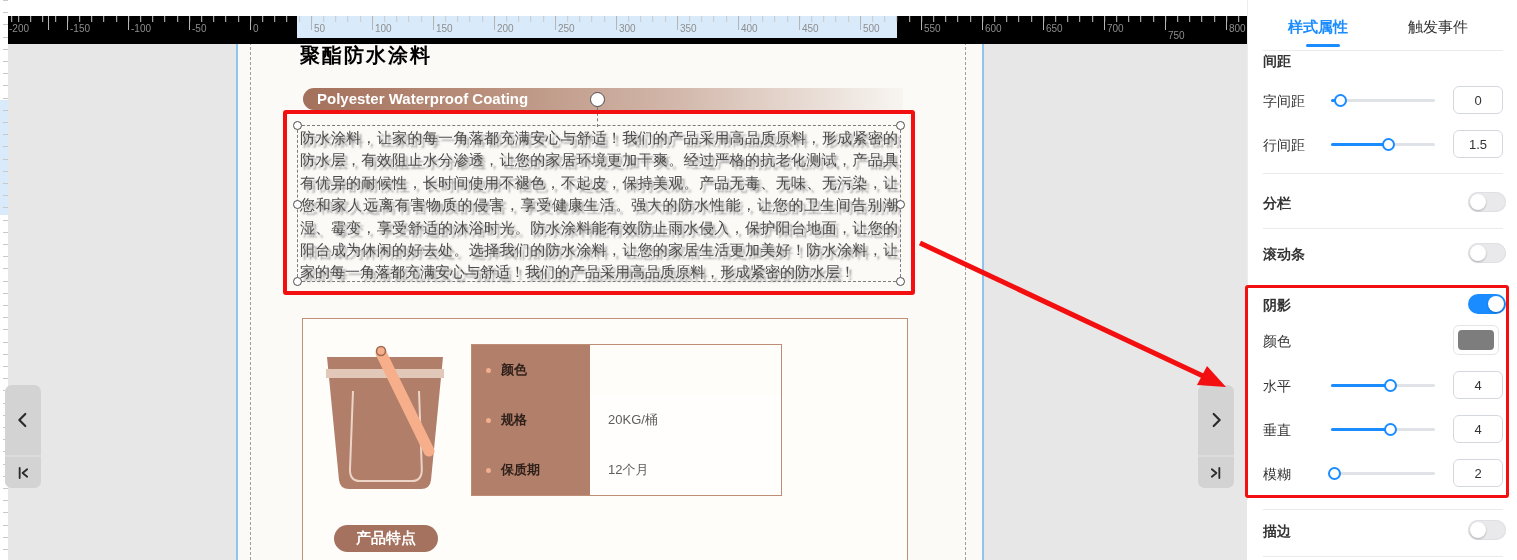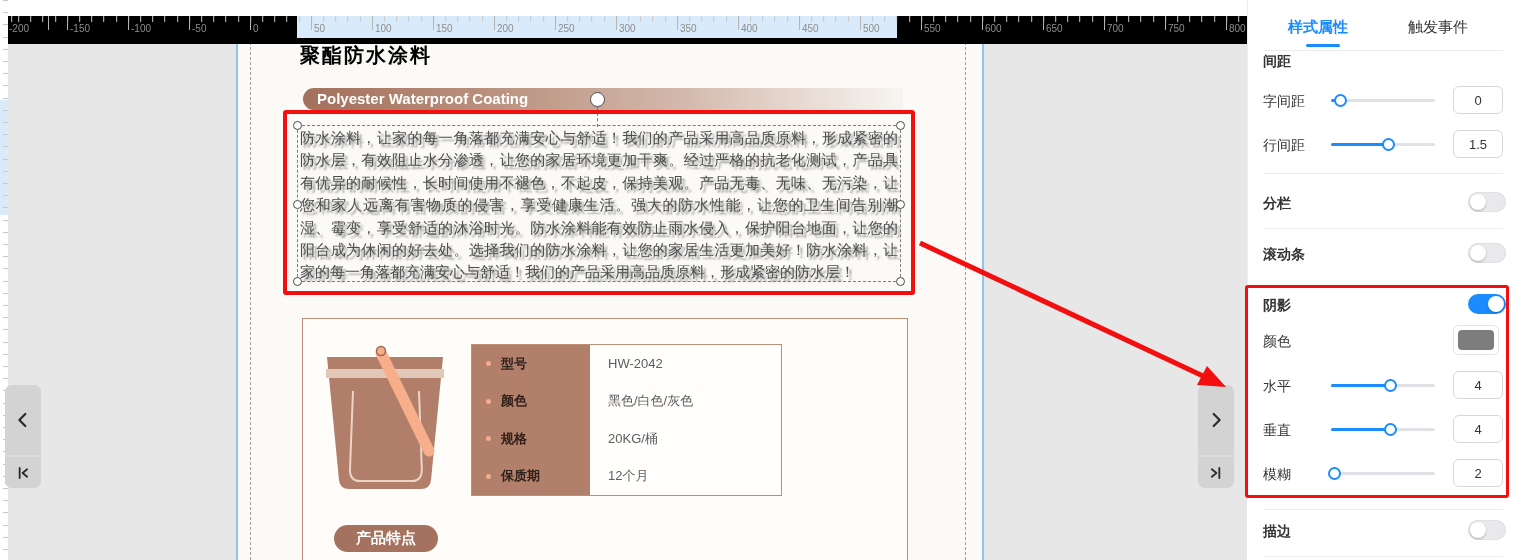--- a/index.html
+++ b/index.html
@@ -117,21 +117,21 @@
       <span class="lbl" style="left: 550px;">250</span>
       <span class="lbl" style="left: 611px;">300</span>
       <span class="lbl" style="left: 672px;">350</span>
       <span class="lbl" style="left: 733px;">400</span>
       <span class="lbl" style="left: 794px;">450</span>
       <span class="lbl" style="left: 855px;">500</span>
       <span class="lbl" style="left: 916px;">550</span>
       <span class="lbl" style="left: 977px;">600</span>
       <span class="lbl" style="left: 1038px;">650</span>
       <span class="lbl" style="left: 1099px;">700</span>
-      <span class="lbl" style="left: 1160px;">750</span>
+      <span class="lbl" style="left: 1160px; margin-top: 7px;">750</span>
       <span class="lbl" style="left: 1221px;">800</span>
     </div>
 </div>
 
 <div class="abs zone-gray-left"></div>
 <div class="abs page"></div>
 <div class="abs zone-gray-right"></div>
 <div class="abs edge-blue" style="left:236px"></div>
 <div class="abs edge-blue" style="left:982px"></div>
 <div class="abs guide-dash" style="left:250px"></div>
@@ -157,30 +157,22 @@
     <path d="M 10 18 L 126 18 L 114 141 Q 113 150 104 150 L 32 150 Q 23 150 22 141 Z" fill="#b07e69"></path>
     <rect x="9" y="30" width="118" height="9" fill="#e2c8b9"></rect>
     <path d="M 36 52 L 33 130 Q 32.6 142 43 142 L 95 142 Q 105 142 104.8 130 L 102 52" fill="none" stroke="#ecd5c7" stroke-width="2"></path>
     <line x1="64" y1="14" x2="112" y2="112" stroke="#f7ae8a" stroke-width="11" stroke-linecap="round"></line>
     <circle cx="64" cy="12" r="4.5" fill="#f7ae8a" stroke="#9c6952" stroke-width="1.5"></circle>
   </svg>
   <div class="spec-table">
     <div class="spec-row">
       <div class="spec-label">
           <span class="dot"></span>
-          <span>型号</span>
-        </div>
-      <div class="spec-value">HW-2042</div>
-    </div>
-    <div class="spec-row">
-      <div class="spec-label">
-          <span class="dot"></span>
           <span>颜色</span>
         </div>
-      <div class="spec-value">黑色/白色/灰色</div>
     </div>
     <div class="spec-row">
       <div class="spec-label">
           <span class="dot"></span>
           <span>规格</span>
         </div>
       <div class="spec-value">20KG/桶</div>
     </div>
     <div class="spec-row">
       <div class="spec-label">

